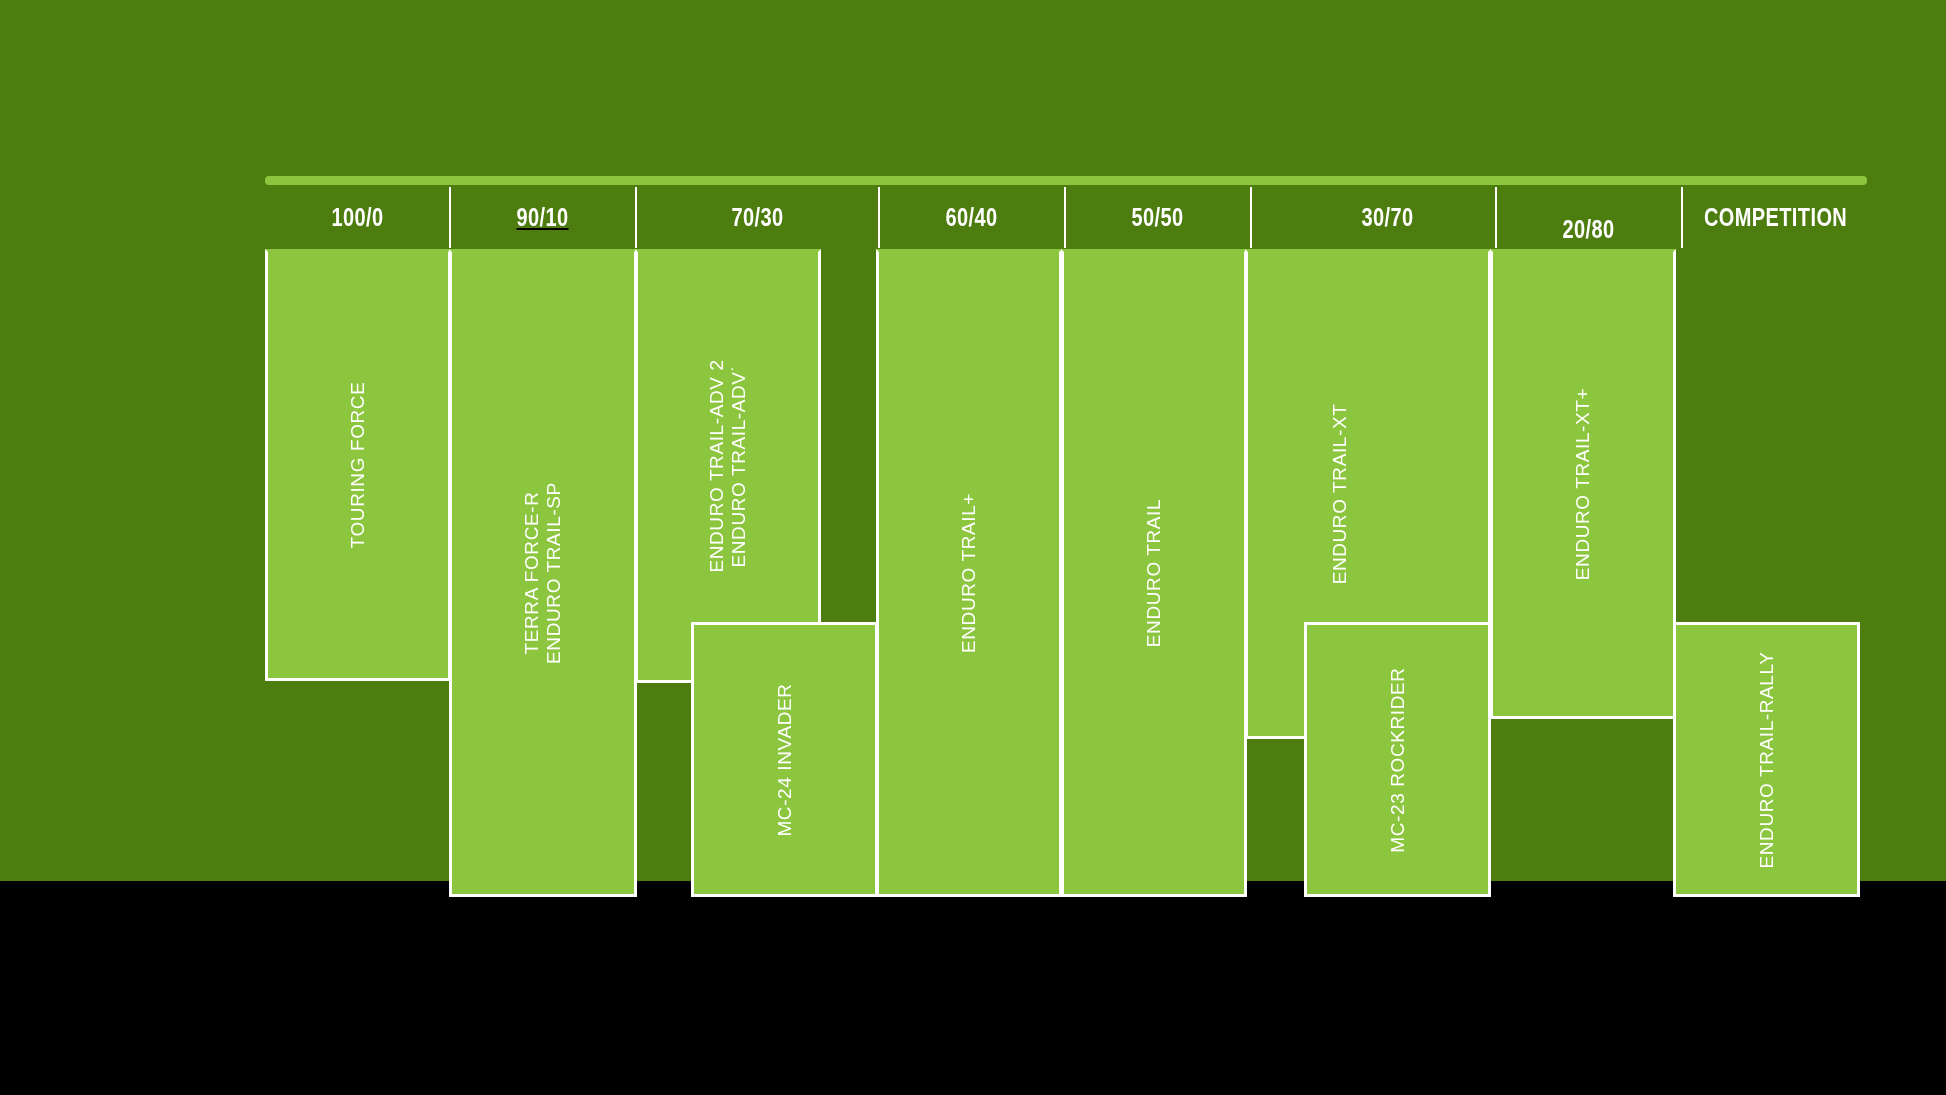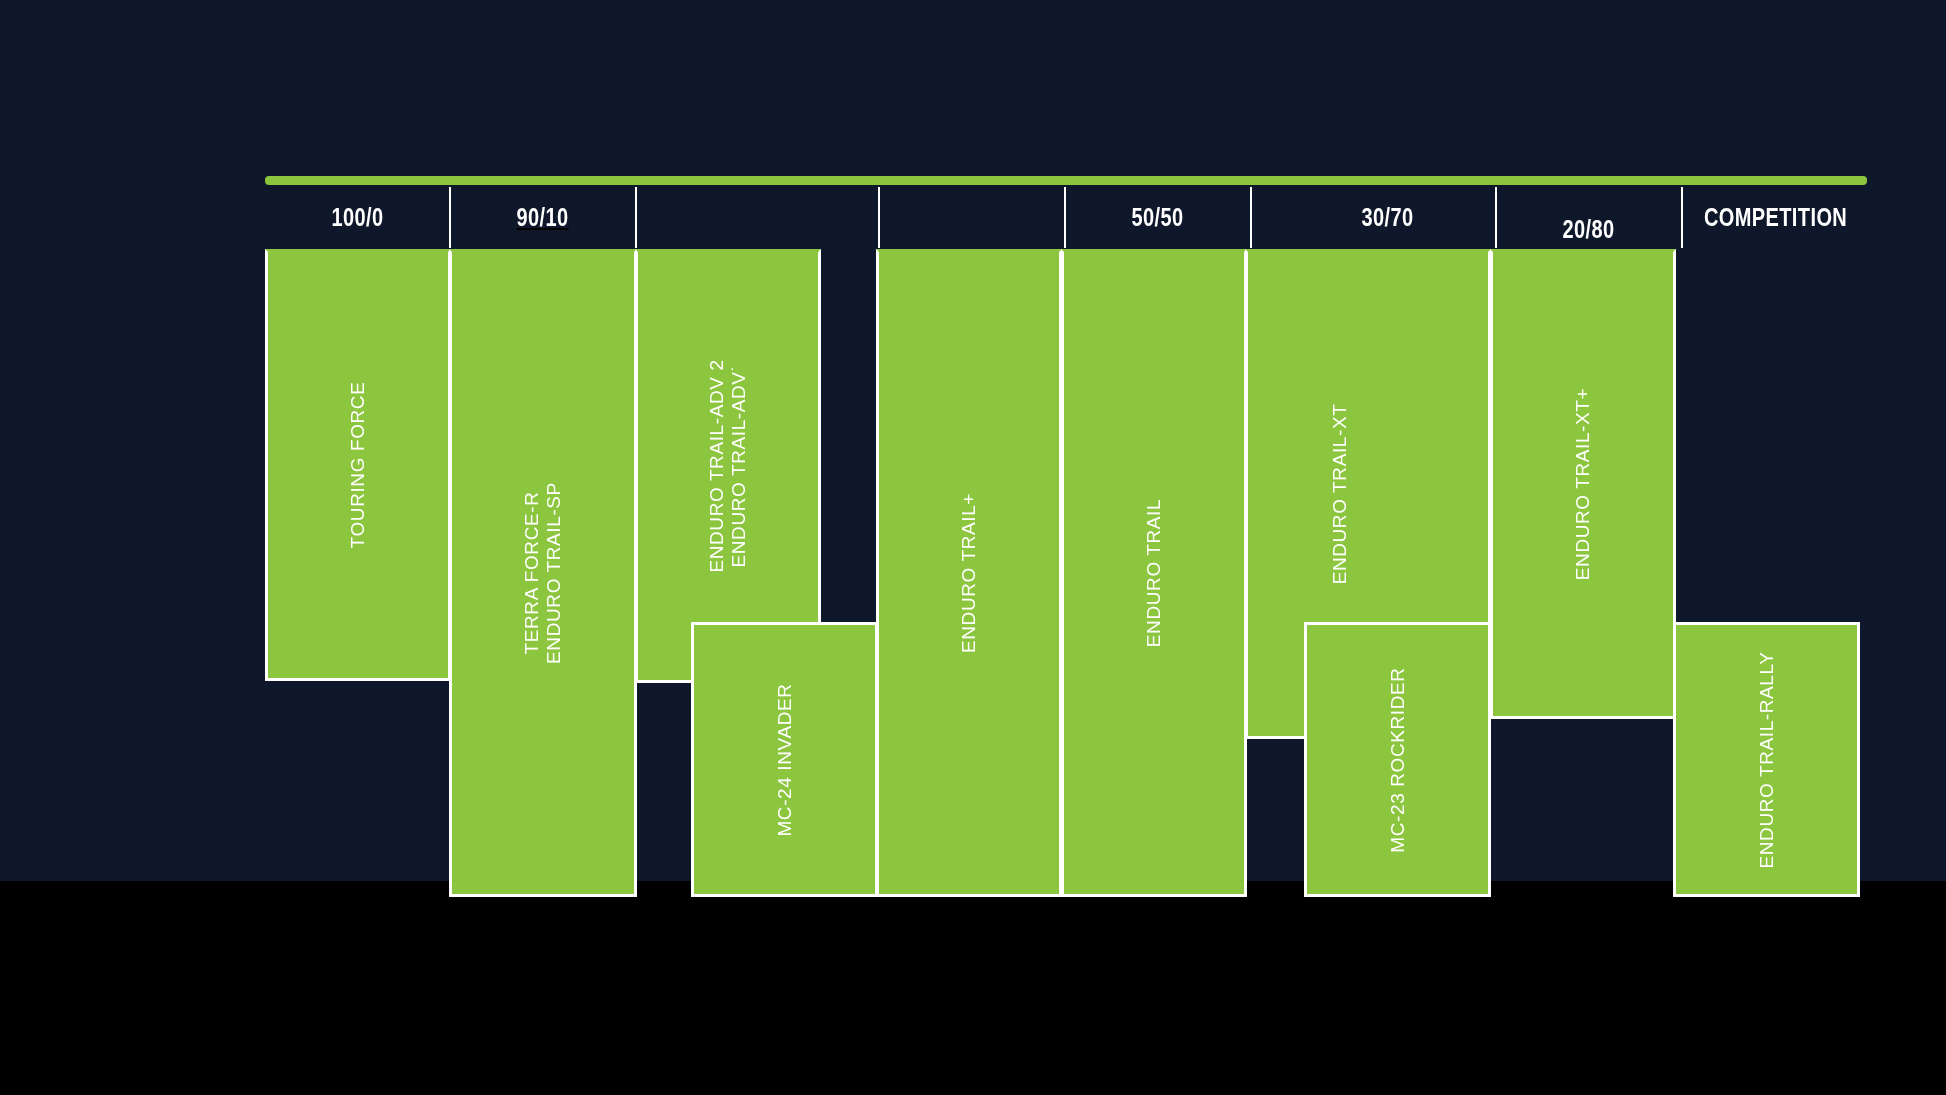--- a/index.html
+++ b/index.html
@@ -2,21 +2,21 @@
 <html><head>
 <meta charset="utf-8">
 <style>
   * { box-sizing: border-box; margin: 0; padding: 0; }
   html, body {
     width: 1946px; height: 1095px;
     background: #000000;
     font-family: "Liberation Sans", sans-serif;
     overflow: hidden;
   }
-  #stage { position: relative; width: 1946px; height: 881px; background: #0f172a; }
+  #stage { position: relative; width: 1946px; height: 881px; background: #4d7c0f; }
 
   
   .accent-rail {
     position: absolute;
     left: 265px; top: 176px;
     width: 1602px; height: 9px;
     background: #8CC63E;
     border-radius: 4px;
   }
 
@@ -88,22 +88,28 @@
     <div class="hdr-cell" style="left:0px;width:185px;">
       <span class="hdr-label">100/0</span>
     </div>
     <div class="hdr-div" style="left:184px;"></div>
 
     <div class="hdr-cell" style="left:185px;width:186px;text-decoration:underline;">
       <span class="hdr-label">90/10</span>
     </div>
     <div class="hdr-div" style="left:370px;"></div>
 
+    <div class="hdr-cell" style="left:371px;width:243px;">
+      <span class="hdr-label">70/30</span>
+    </div>
     <div class="hdr-div" style="left:613px;"></div>
 
+    <div class="hdr-cell" style="left:614px;width:186px;">
+      <span class="hdr-label">60/40</span>
+    </div>
     <div class="hdr-div" style="left:799px;"></div>
 
     <div class="hdr-cell" style="left:800px;width:186px;">
       <span class="hdr-label">50/50</span>
     </div>
     <div class="hdr-div" style="left:985px;"></div>
 
     <div class="hdr-cell" style="left:986px;width:245px;padding-left:28px;">
       <span class="hdr-label">30/70</span>
     </div>

